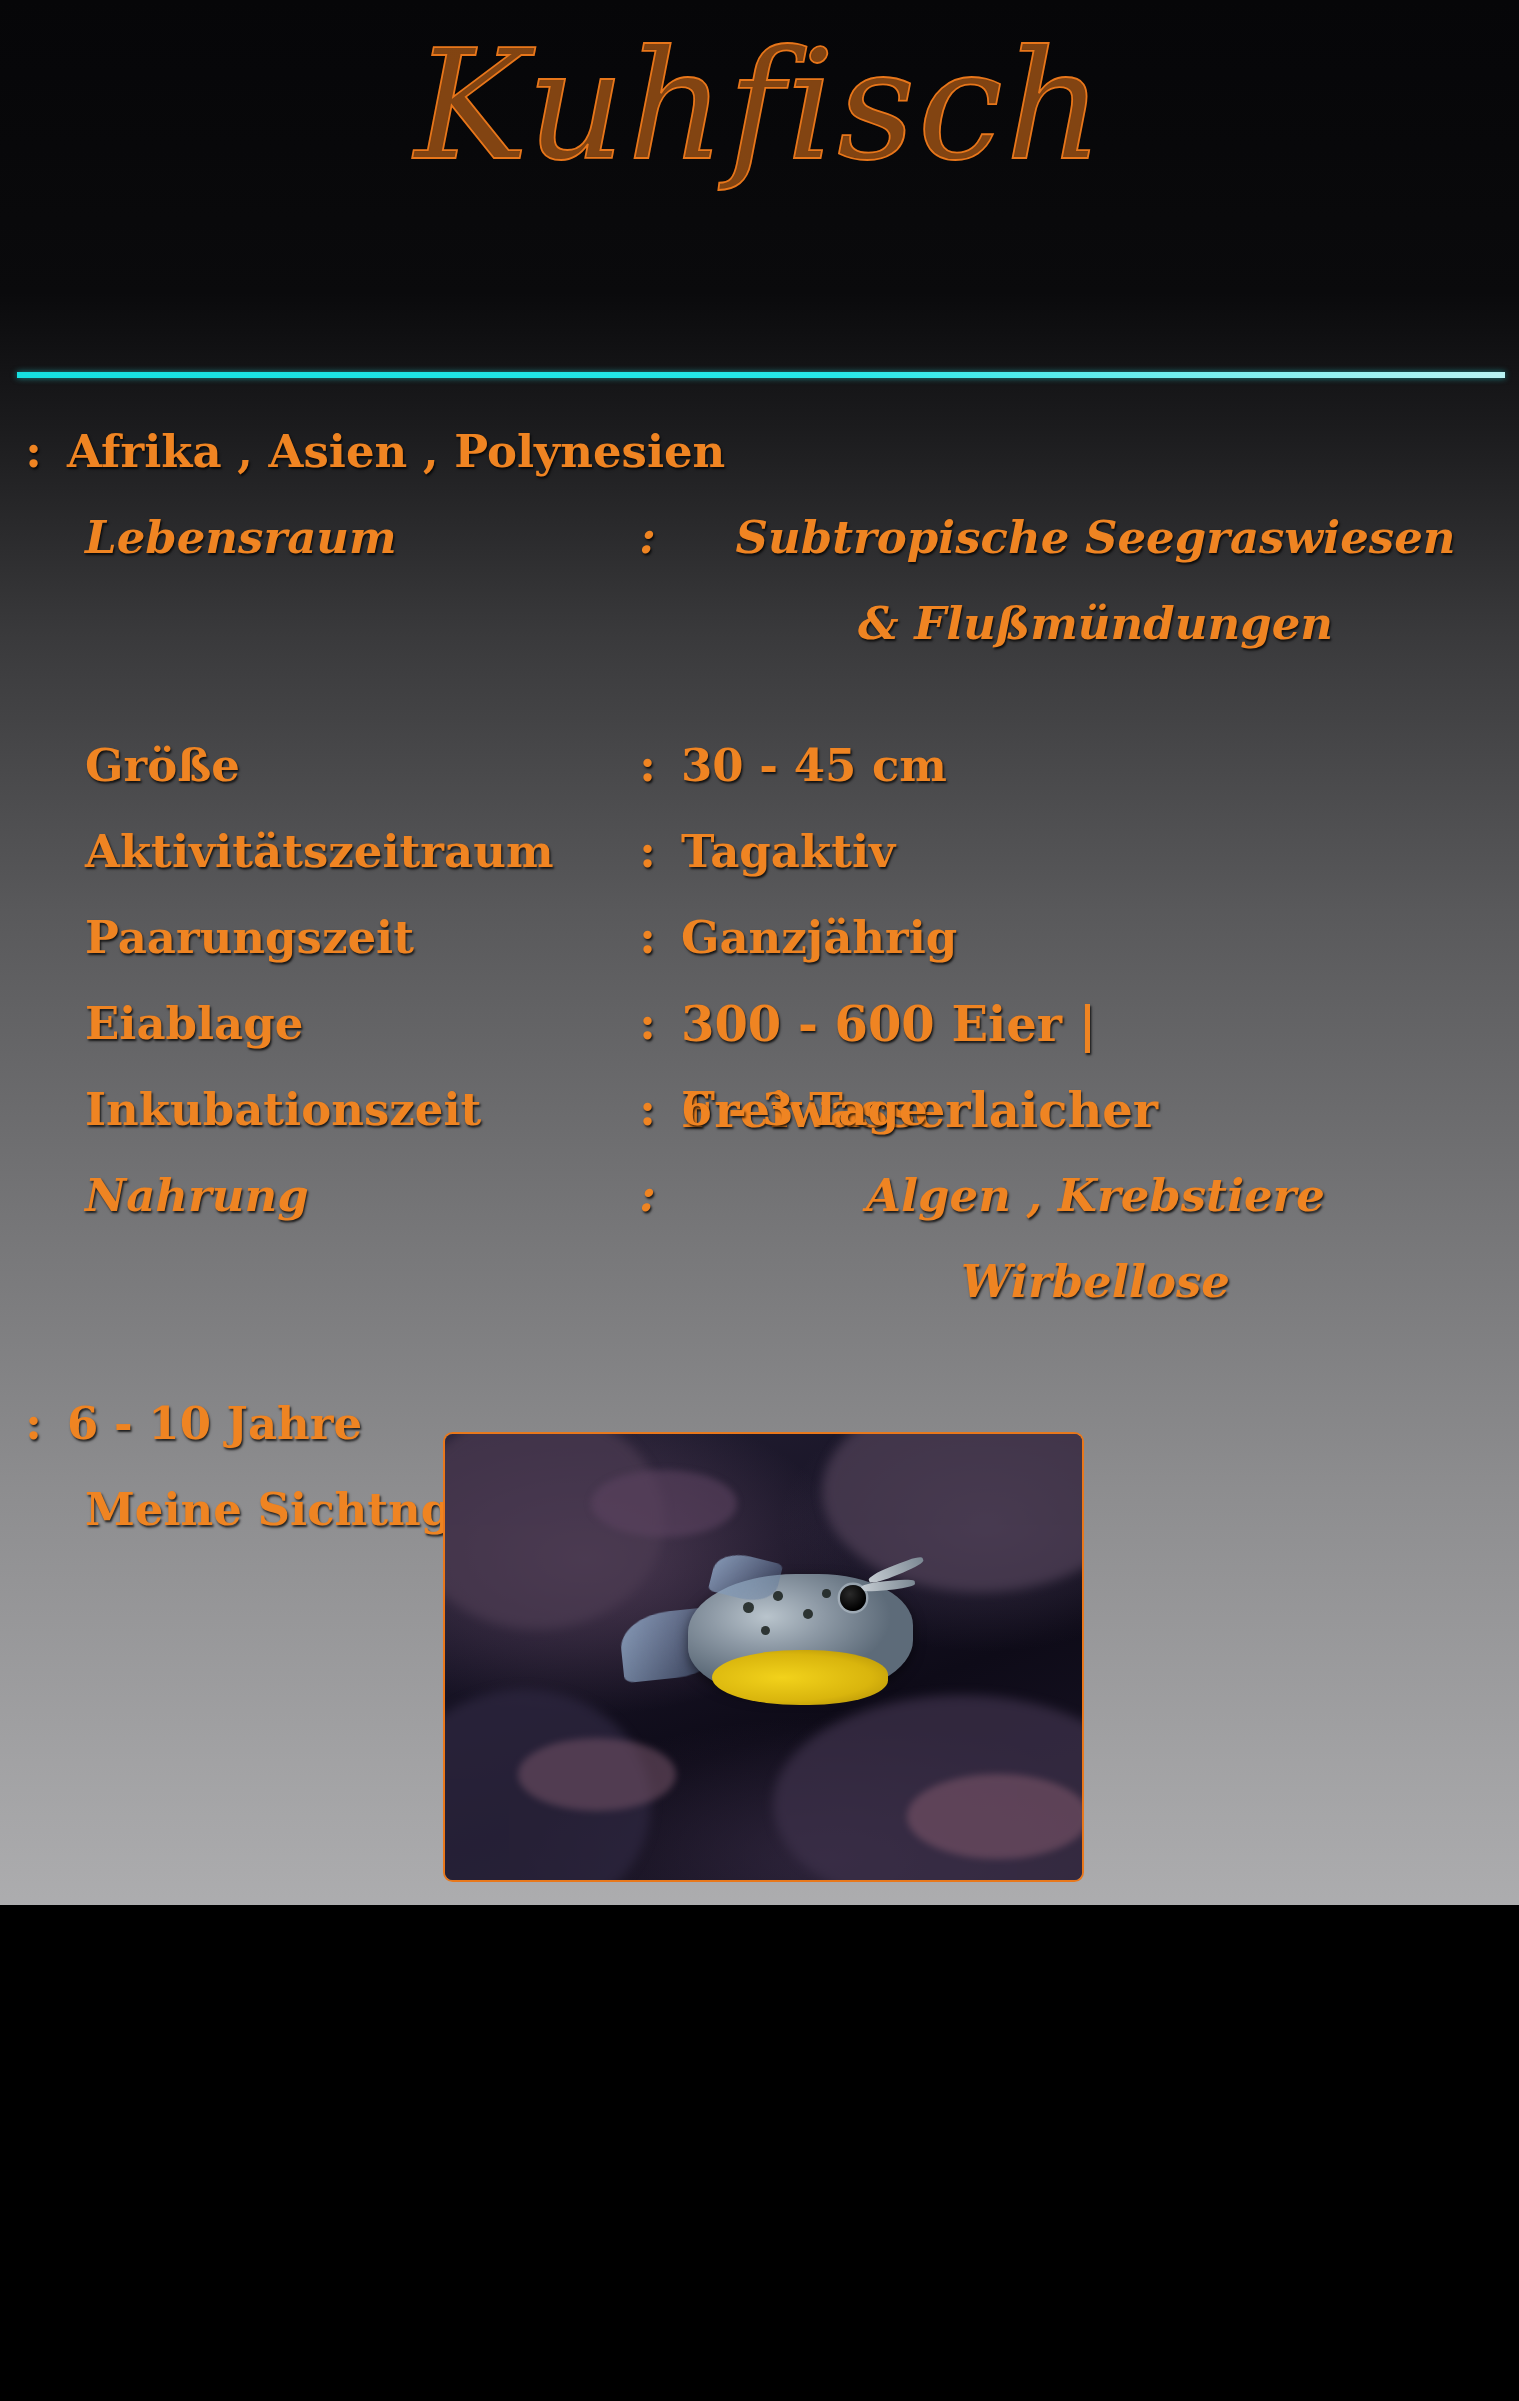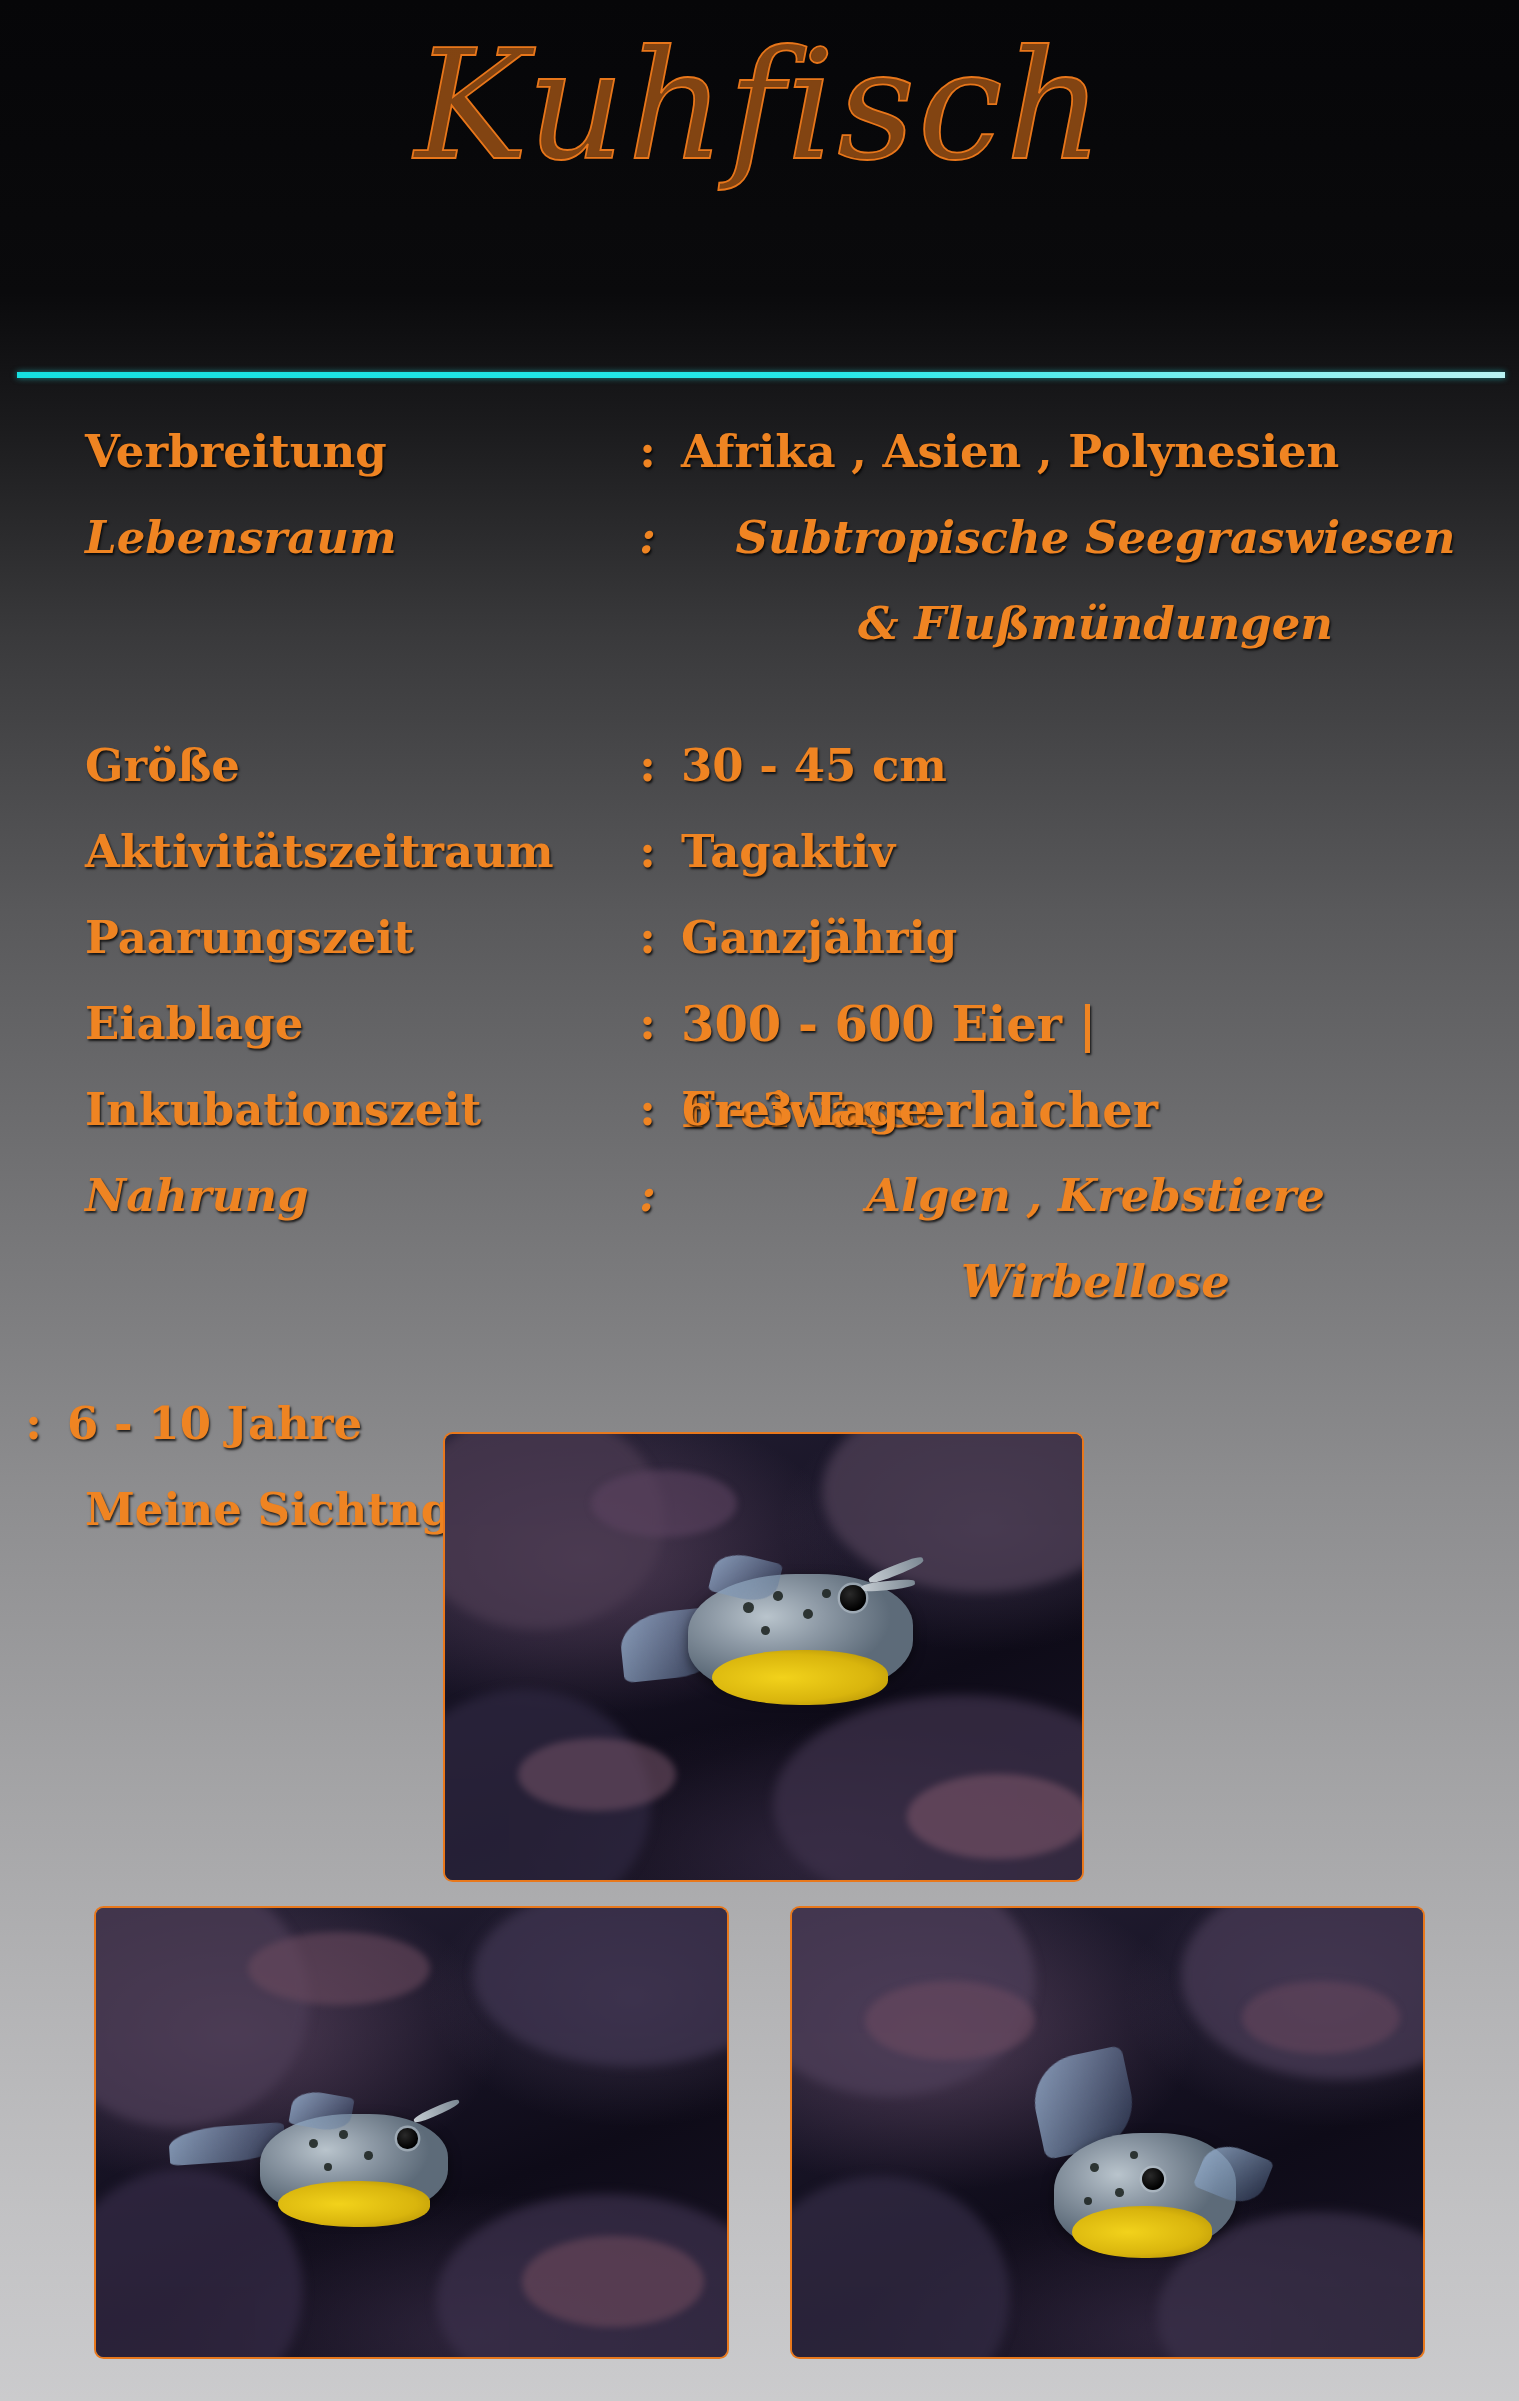--- a/index.html
+++ b/index.html
@@ -11,21 +11,21 @@
   }
 
   body {
     font-family: "Liberation Serif", serif;
     overflow: hidden;
   }
 
   .poster {
     position: relative;
     width: 1520px;
-    height: 2401px;
+    height: 1905px;
     background: linear-gradient(to bottom,
         #060608 0px,
         #0a0a0c 292px,
         #1b1b1d 426px,
         #3a3a3c 638px,
         #59595b 912px,
         #757577 1216px,
         #8d8d8f 1489px,
         #a2a2a4 1763px,
         #b4b4b6 2006px,
@@ -243,21 +243,20 @@
 
   <div class="header">
     <div class="title-main">Kuhfisch</div>
   </div>
 
   <div class="rule"></div>
 
   <div class="facts">
 
     <div class="fact-row">
-      <div class="fact-label">Verbreitung</div>
       <div class="fact-colon">:</div>
       <div class="fact-value">Afrika , Asien , Polynesien</div>
     </div>
 
     <div class="fact-row two-line">
       <div class="fact-label">Lebensraum</div>
       <div class="fact-colon">:</div>
       <div class="fact-value">Subtropische Seegraswiesen
 &amp; Flußmündungen</div>
     </div>

